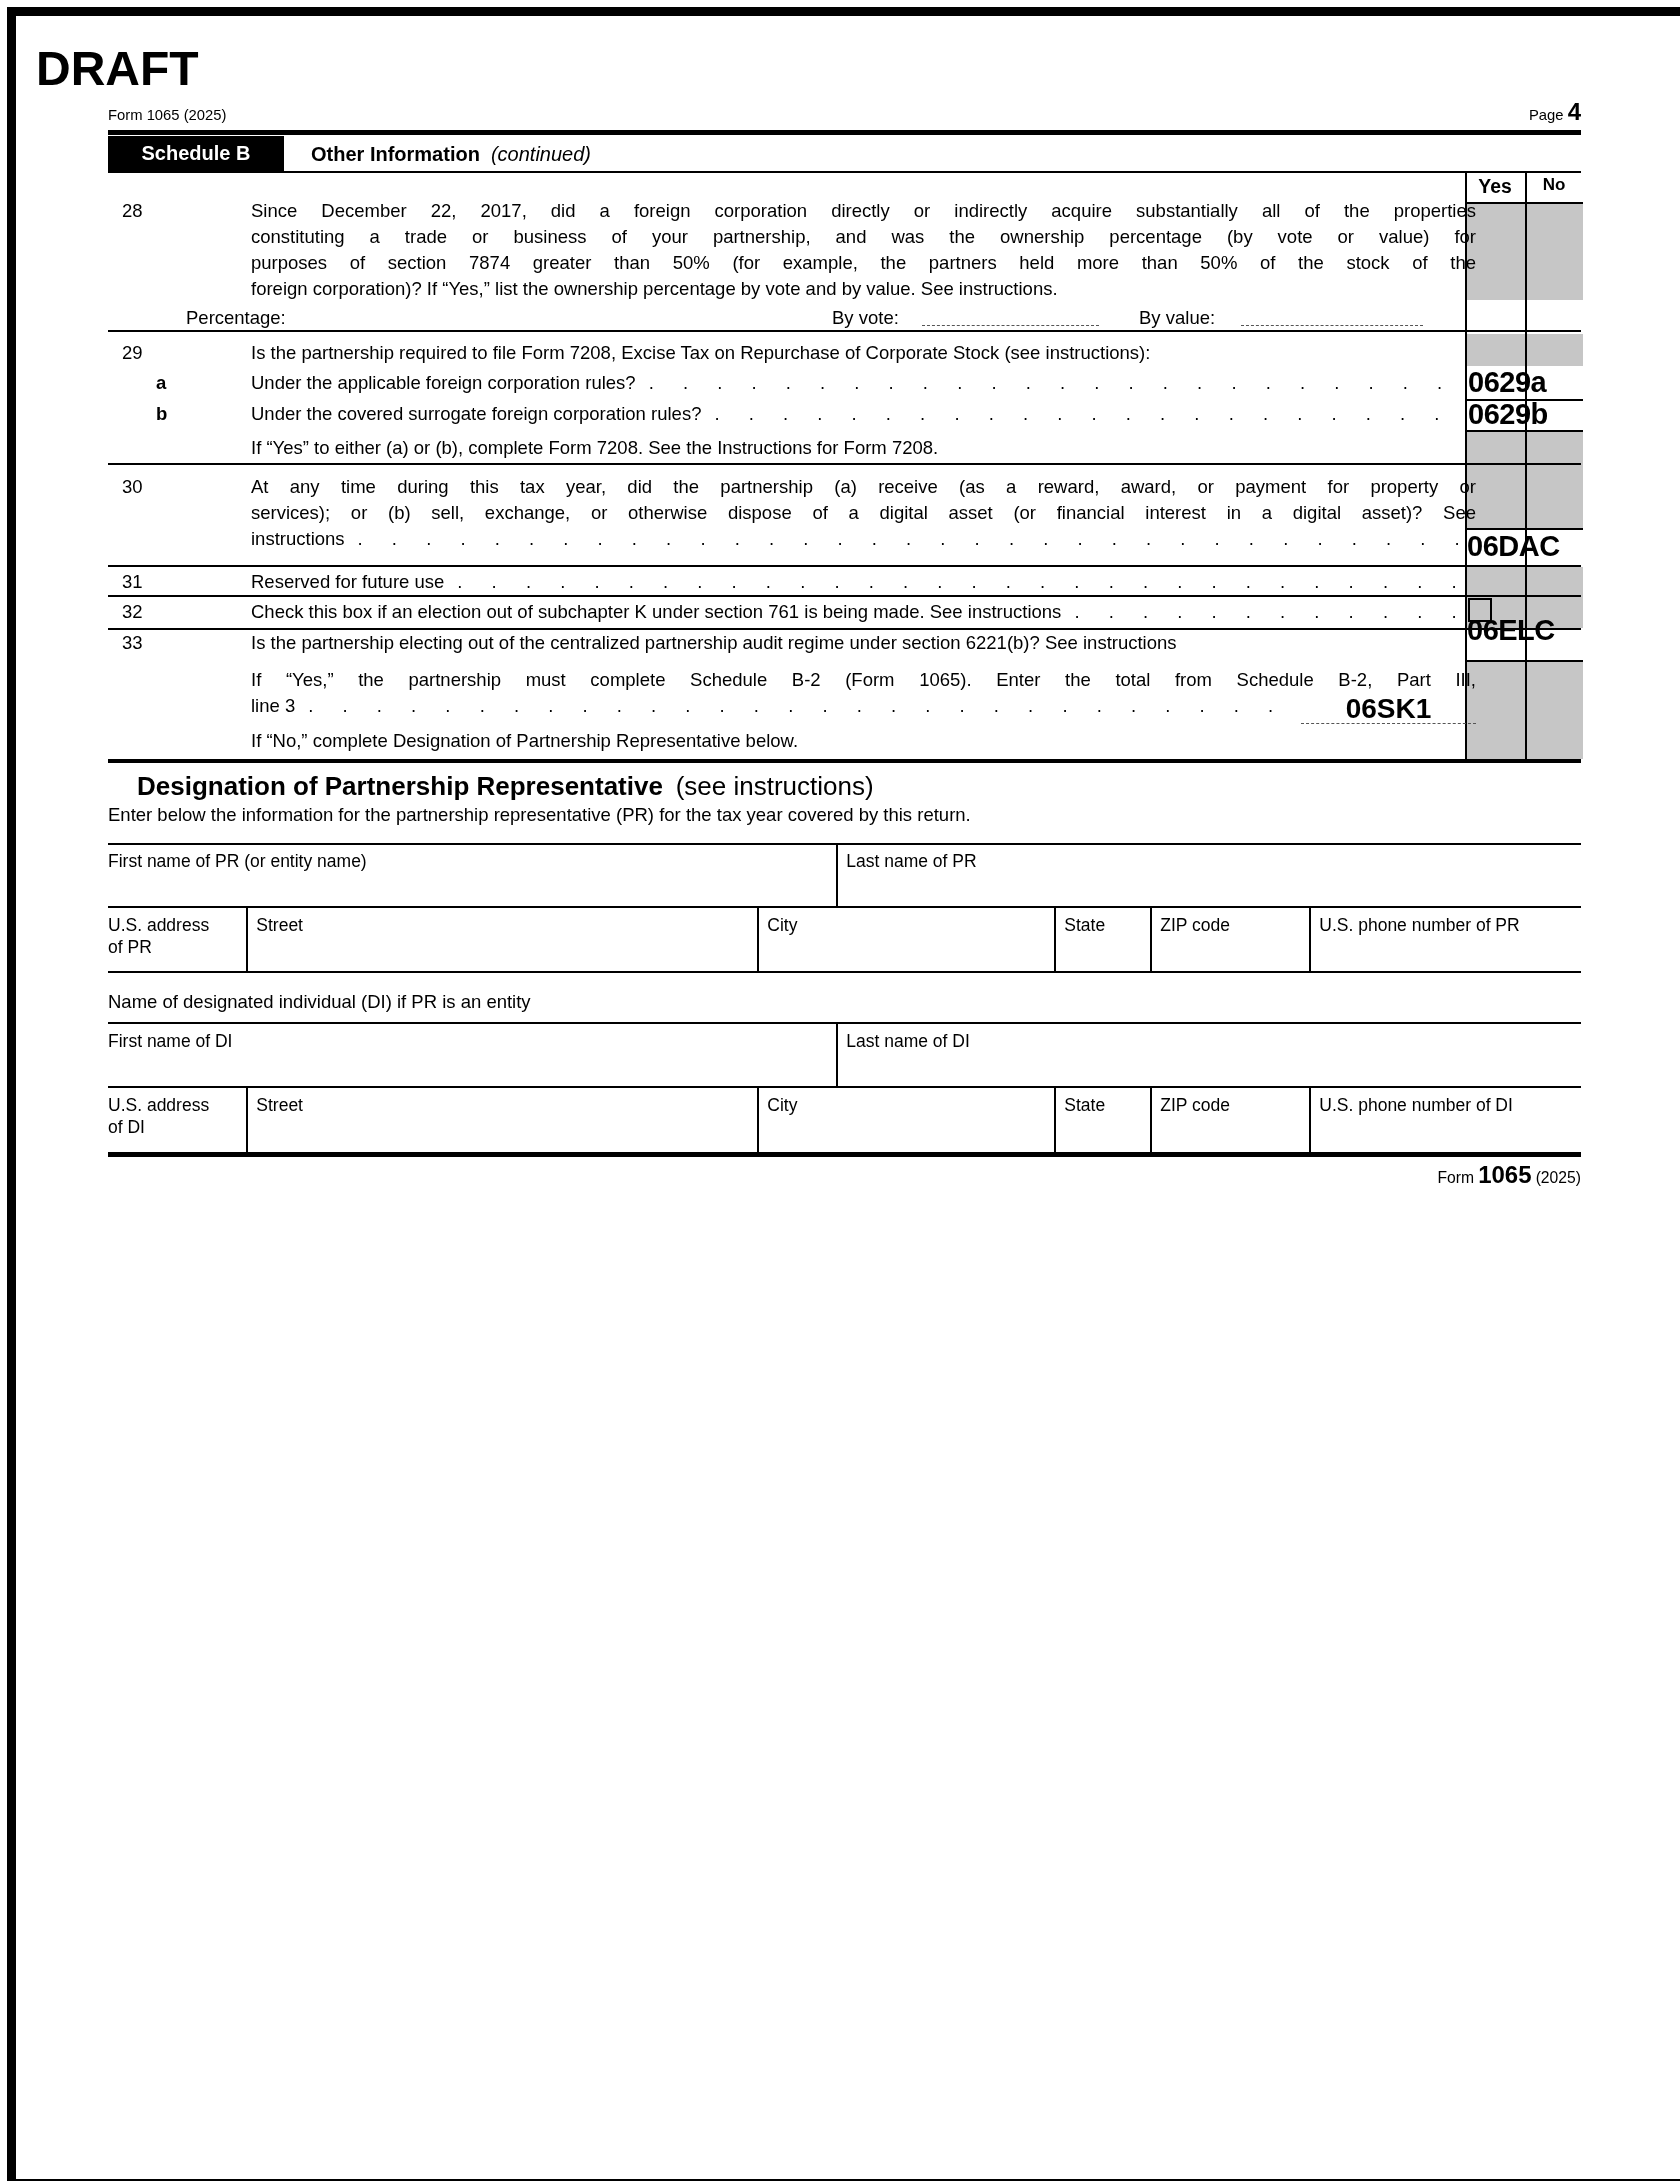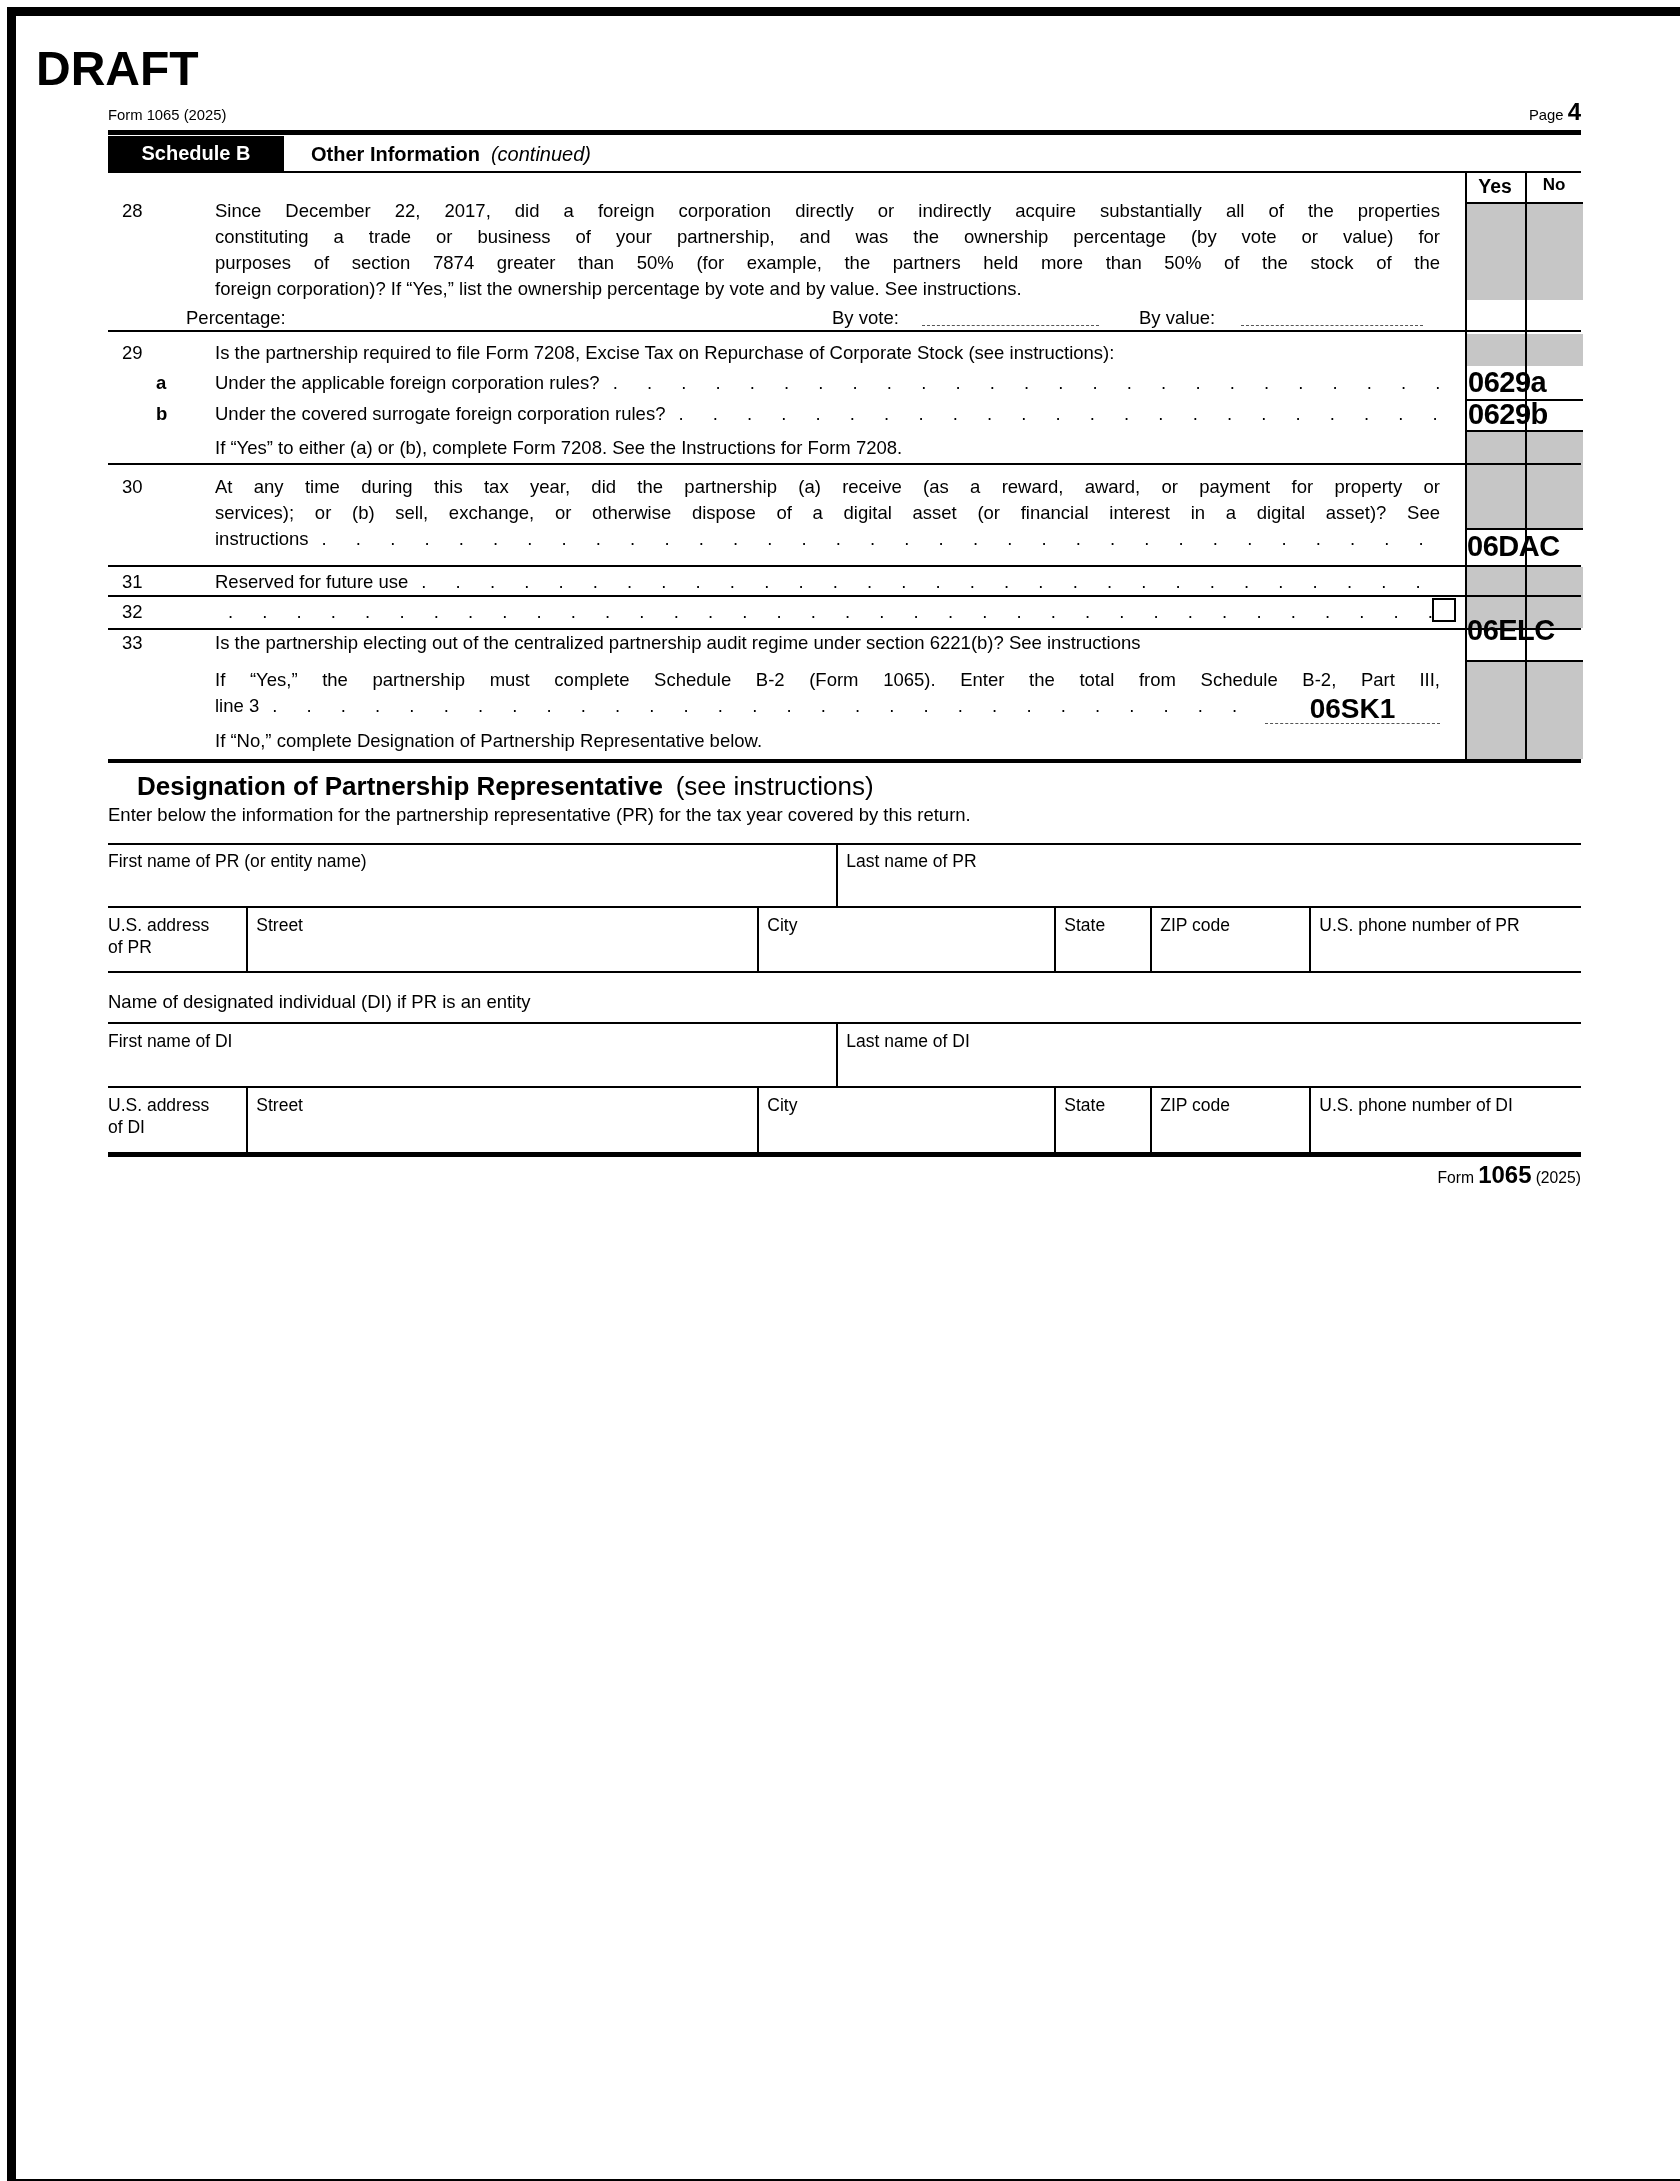--- a/index.html
+++ b/index.html
@@ -7,21 +7,21 @@
     position:relative; width:1681px; height:2182px; background:#fff;
     font-family:"Liberation Sans","DejaVu Sans",sans-serif; color:#000;
     overflow:hidden;
   }
   .abs { position:absolute; }
   .hline { position:absolute; background:#000; height:1.8px; }
   .vline { position:absolute; background:#000; width:1.8px; }
   .gray  { position:absolute; background:#c6c6c6; }
   .qnum  { position:absolute; font-weight:normal; font-size:18.5px; line-height:26px; }
   .qsub  { position:absolute; font-weight:bold; font-size:18.5px; line-height:26px; }
-  .qtext { position:absolute; font-size:18.5px; line-height:26px; width:1225px; }
+  .qtext { position:absolute; font-size:18.5px; line-height:26px; width:1225px;margin-left:36px; }
   .jline { text-align:justify; text-align-last:justify; }
   .dotrow { display:flex; align-items:baseline; }
   .leaders { flex:1 1 auto; overflow:hidden; white-space:nowrap; padding-left:13px;
              letter-spacing:12px; font-size:18.5px; }
   .code { position:absolute; font-weight:bold; font-size:29px; line-height:31px; letter-spacing:-0.5px; }
   .cell-label { font-size:17.5px; line-height:22px; padding:5.5px 0 0 8.3px; }
   .entry-cell { position:absolute; background:transparent; }
 </style>
 </head>
 <body>
@@ -130,20 +130,21 @@
   <div class="code" style="left:1467px; top:531px;">06DAC</div>
 
   <div class="qnum" style="left:122px; top:569px;">31</div>
   <div class="qtext dotrow" style="left:215px; top:569px;">
     <span style="white-space:nowrap;">Reserved for future use</span>
     <span class="leaders">. . . . . . . . . . . . . . . . . . . . . . . . . . . . . . . . . . . . . . . . . . . . . . . . . . . . . . .</span>
   </div>
 
   <div class="qnum" style="left:122px; top:599px;">32</div>
   <div class="qtext dotrow" style="left:215px; top:599px; width:1241px;">
+    <span style="white-space:nowrap;">Check this box if an election out of subchapter K under section 761 is being made. See instructions</span>
     <span class="leaders">. . . . . . . . . . . . . . . . . . . . . . . . . . . . . . . . . . . . . . . . . . . . . . . . . . . . . . .</span>
     <span style="flex:0 0 auto; width:20px; height:20px; border:2.8px solid #000; align-self:center; margin-top:-3.7px;"></span>
   </div>
 
   <div class="qnum" style="left:122px; top:630px;">33</div>
   <div class="qtext" style="left:215px; top:630px;">Is the partnership electing out of the centralized partnership audit regime under section 6221(b)? See instructions</div>
   <div class="code" style="left:1467px; top:615px;">06ELC</div>
   <div class="qtext jline" style="left:215px; top:667px;">If “Yes,” the partnership must complete Schedule B-2 (Form 1065). Enter the total from Schedule B-2, Part III,</div>
   <div class="qtext dotrow" style="left:215px; top:693px; height:31px;">
     <span style="white-space:nowrap;">line 3</span>

